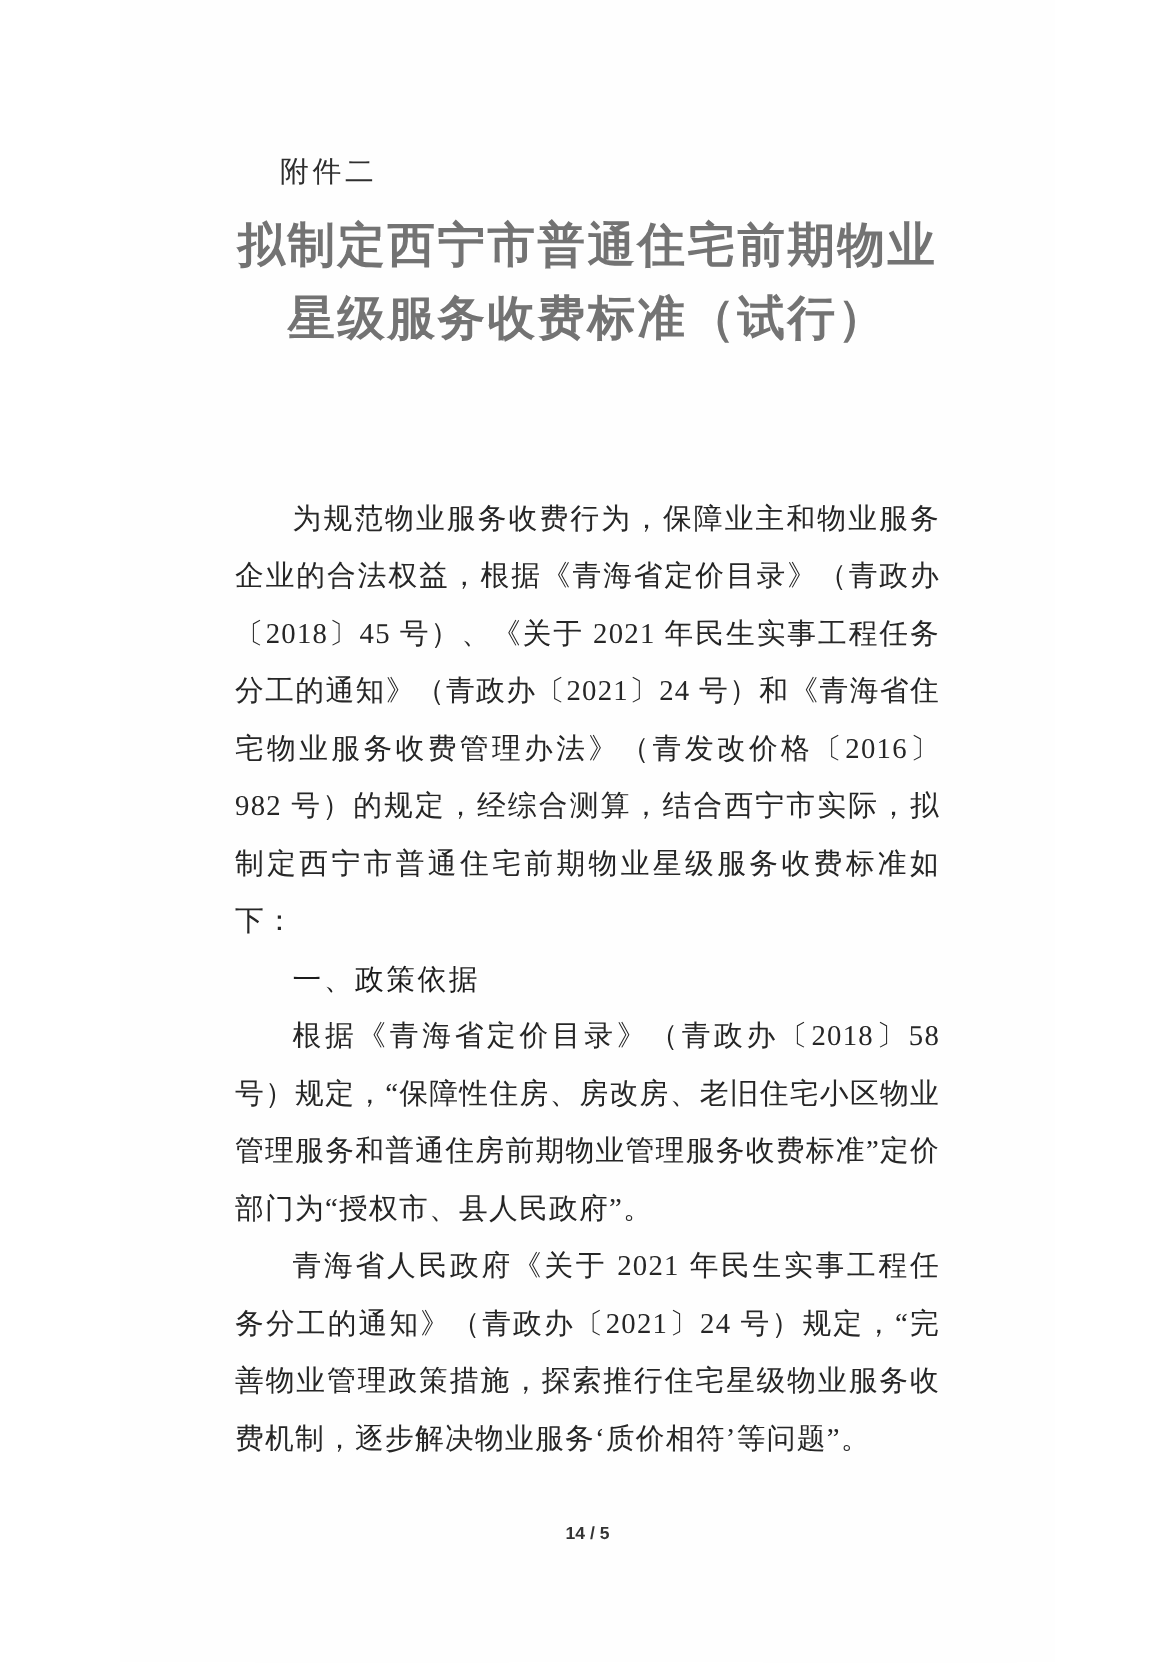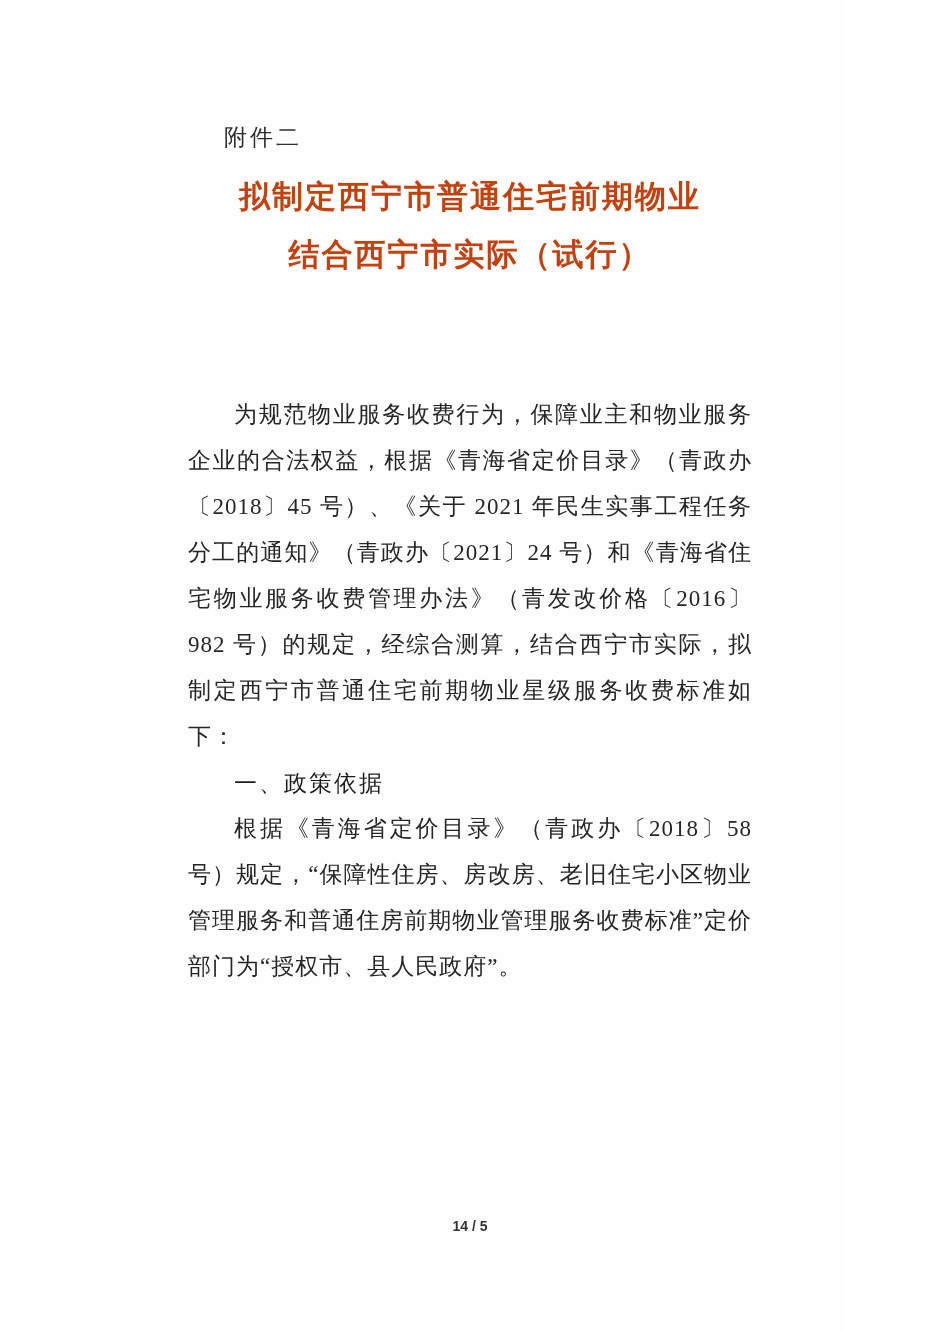--- a/index.html
+++ b/index.html
@@ -24,23 +24,23 @@
     line-height: 32px;
     margin-left: 36px;
     color: #2e2e2e;
     letter-spacing: 3px;
   }
   .doc-title {
     margin-top: 14px;
     text-align: center;
     font-family: "Liberation Sans", "DejaVu Sans", sans-serif;
     font-weight: 700;
-    font-size: 31px;
+    font-size: 38px;
     line-height: 58px;
-    color: #c2410c;
+    color: #737373;
     letter-spacing: 2px;
   }
   .doc-body {
     margin-top: 108px;
     font-family: "Liberation Serif", "DejaVu Serif", serif;
     font-size: 23px;
     line-height: 46px;
     text-align: justify;
     color: #262626;
     letter-spacing: 1px;
@@ -69,24 +69,25 @@
 </style>
 </head>
 <body>
 
 <div class="page">
 
   <div class="attachment-label">附件二</div>
 
   <div class="doc-title">
     <div>拟制定西宁市普通住宅前期物业</div>
-    <div>结合西宁市实际（试行）</div>
+    <div>星级服务收费标准（试行）</div>
   </div>
 
   <div class="doc-body">
     <p>为规范物业服务收费行为，保障业主和物业服务企业的合法权益，根据《青海省定价目录》（青政办〔2018〕45 号）、《关于 2021 年民生实事工程任务分工的通知》（青政办〔2021〕24 号）和《青海省住宅物业服务收费管理办法》（青发改价格〔2016〕982 号）的规定，经综合测算，结合西宁市实际，拟制定西宁市普通住宅前期物业星级服务收费标准如下：</p>
     <p class="section-heading">一、政策依据</p>
     <p>根据《青海省定价目录》（青政办〔2018〕58 号）规定，“保障性住房、房改房、老旧住宅小区物业管理服务和普通住房前期物业管理服务收费标准”定价部门为“授权市、县人民政府”。</p>
+    <p>青海省人民政府《关于 2021 年民生实事工程任务分工的通知》（青政办〔2021〕24 号）规定，“完善物业管理政策措施，探索推行住宅星级物业服务收费机制，逐步解决物业服务‘质价相符’等问题”。</p>
   </div>
 
   <div class="page-footer">14 / 5</div>
 
 </div>
 
 </body></html>

